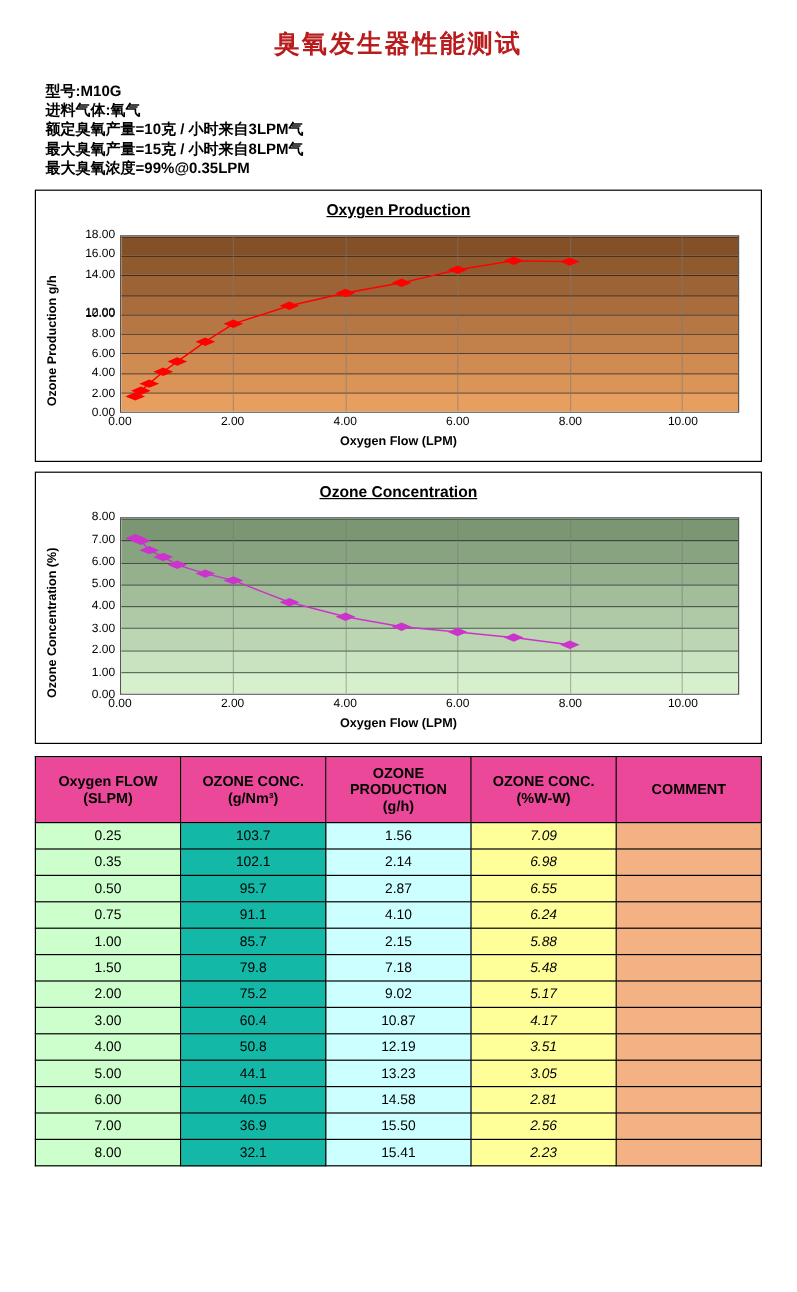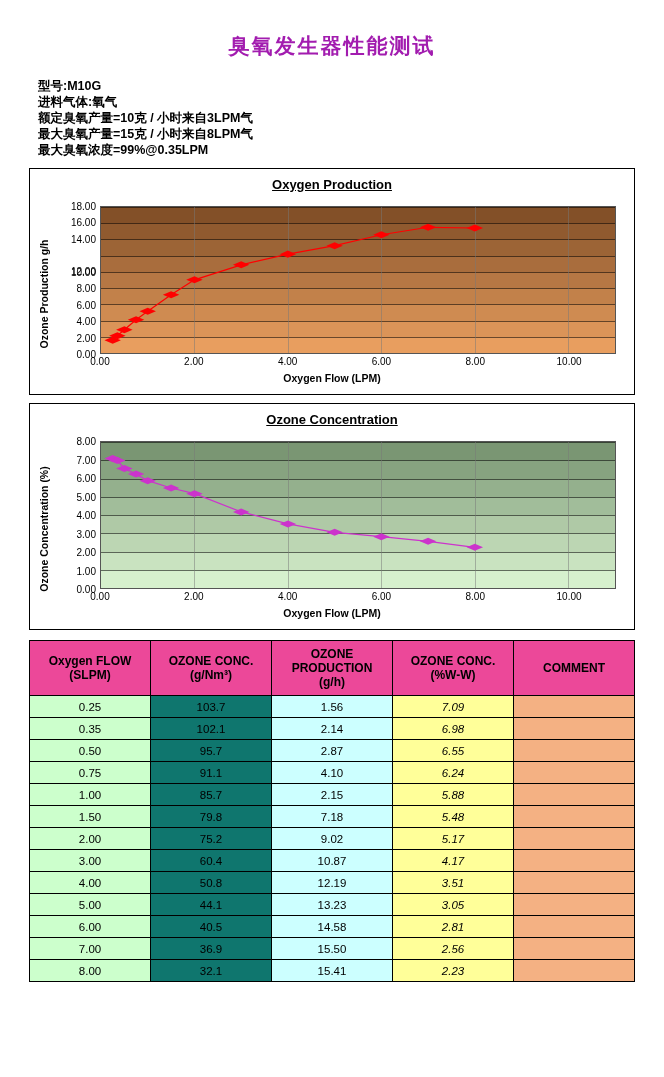--- a/index.html
+++ b/index.html
@@ -18,22 +18,22 @@
   .page {
     width: 664px;
     height: 1077px;
     position: relative;
   }
   .title {
     text-align: center;
     font-size: 21px;
     font-weight: bold;
     letter-spacing: 2px;
-    padding-top: 32px;
-    color: #a21caf;
+    padding-top: 22px;
+    color: #b91c1c;
   }
   .specs {
     margin: 18px 0 0 38px;
     font-size: 12.5px;
     line-height: 16px;
     font-weight: bold;
   }
   .specs div { white-space: nowrap; }
 
   .chart-box {
@@ -145,21 +145,21 @@
     height: 19px;
   }
   table.data th {
     height: 52px;
     font-size: 12px;
     font-weight: bold;
     background: #ec4899;
     line-height: 14px;
   }
   td.c0 { background: #ccffcc; }
-  td.c1 { background: #0f766e; font-size: 10.5px; }
+  td.c1 { background: #14b8a6; font-size: 10.5px; }
   td.c2 { background: #ccffff; }
   td.c3 { background: #ffff99; font-style: italic; }
   td.c4 { background: #f4b183; }
 </style>
 </head>
 <body>
 
 <div class="page">
 
   <div class="title">臭氧发生器性能测试</div>

